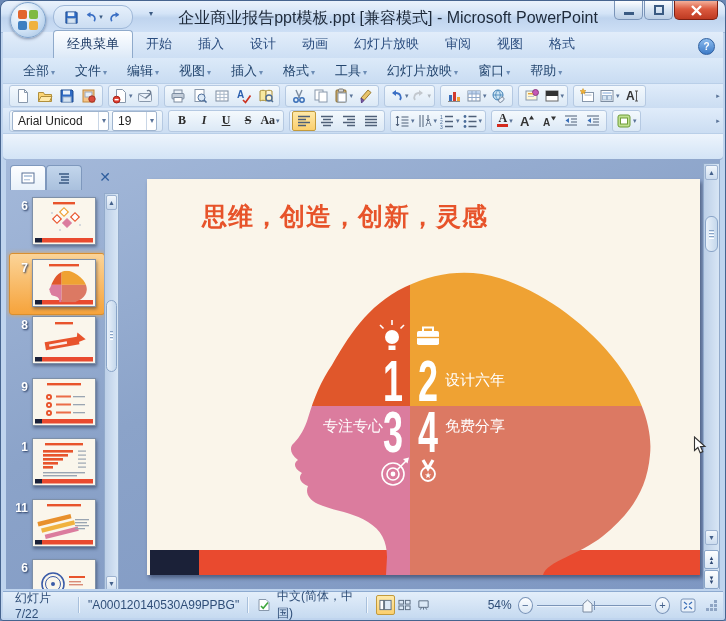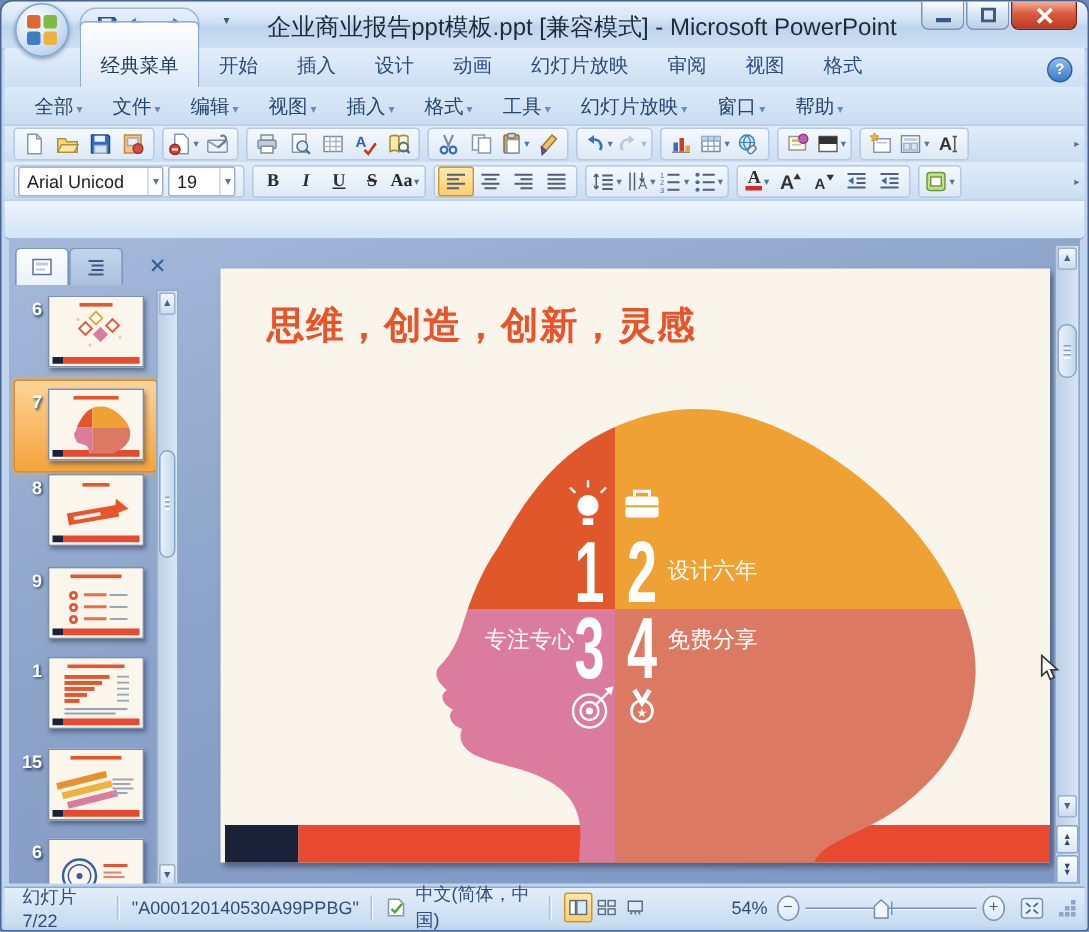--- a/index.html
+++ b/index.html
@@ -22,21 +22,21 @@
     white-space:nowrap;overflow:hidden;}
   .winbtns{position:absolute;right:7px;top:0;display:flex;}
   .wb{height:18px;display:flex;align-items:center;justify-content:center;border:1px solid #7A94B8;border-top:none;
     border-radius:0 0 5px 5px;background:linear-gradient(#FDFEFF,#D9E6F4 45%,#BCCFE6);margin-left:1px;}
   .wb.min,.wb.max{width:27px;}
   .wb.close{width:42px;background:linear-gradient(#F4B09A,#DB5A3F 45%,#BE3A22);border-color:#7E2013;}
   .wb svg{display:block}
   
   .tabrow{position:absolute;left:2px;right:2px;top:31px;height:26px;
     background:linear-gradient(#E2EDFA,#CDDFF4);display:flex;align-items:flex-end;padding-left:50px;box-sizing:border-box;}
-  .rtab{padding:20px 13px 5px;font-size:13px;color:#2A4C7E;white-space:nowrap;}
+  .rtab{padding:4px 13px 5px;font-size:13px;color:#2A4C7E;white-space:nowrap;}
   .rtab.active{background:linear-gradient(#FDFEFF,#EAF2FB 60%,#DCE9F7);border:1px solid #8FAACB;border-bottom:none;
     border-radius:4px 4px 0 0;color:#1F3C66;}
   .help{position:absolute;right:8px;top:6px;width:15px;height:15px;border-radius:50%;
     background:linear-gradient(#8CBCEE,#3D7BC8);color:#fff;font-size:10px;font-weight:bold;
     display:flex;align-items:center;justify-content:center;border:1px solid #2E5E9E;}
   
   .menurow{position:absolute;left:2px;right:2px;top:57px;height:26px;
     background:linear-gradient(#DCEAF9,#C9DCF2);display:flex;align-items:center;padding-left:10px;box-sizing:border-box;
     border-bottom:1px solid #B9CFE8;}
   .mitem{font-size:13px;color:#24466F;padding:0 10px;white-space:nowrap;text-align:center;}
@@ -647,21 +647,21 @@
               <rect x="45" y="11.5" width="8" height="1.2" fill="#9AA5B2"></rect>
               <rect x="45" y="15.5" width="8" height="1.2" fill="#9AA5B2"></rect>
               <rect x="45" y="19.5" width="8" height="1.2" fill="#9AA5B2"></rect>
               <rect x="45" y="23.5" width="8" height="1.2" fill="#9AA5B2"></rect>
               <rect x="45" y="27.5" width="8" height="1.2" fill="#9AA5B2"></rect>
               <rect x="10" y="33" width="42" height="1.4" fill="#9AA5B2"></rect>
               <rect x="10" y="36" width="34" height="1.4" fill="#9AA5B2"></rect>
               <rect x="2" y="40" width="7" height="4.5" fill="#1B2138"></rect>
               <rect x="9" y="40" width="51" height="4.5" fill="#E94A2F"></rect>
             </svg></div>
-          <div class="tnum" style="top: 342px;">15</div>
+          <div class="tnum" style="top: 342px;">11</div>
           <div class="timg" style="top: 340px;"><svg width="62" height="46" viewBox="0 0 62 46">
               <rect width="62" height="46" fill="#FAF6EC"></rect>
               <rect x="14" y="4" width="34" height="2.4" fill="#E8542C"></rect>
               <g transform="rotate(-14 26 26)">
                 <rect x="6" y="17" width="34" height="4.5" fill="#E8902C"></rect>
                 <rect x="8" y="24" width="34" height="4.5" fill="#F0B23F"></rect>
                 <rect x="10" y="31" width="34" height="4.5" fill="#DB7C9E"></rect>
               </g>
               <rect x="42" y="19" width="14" height="1.3" fill="#9AA5B2"></rect>
               <rect x="42" y="22" width="12" height="1.3" fill="#9AA5B2"></rect>
@@ -689,21 +689,21 @@
               <i></i>
               <i></i>
               <i></i>
             </div>
         </div>
         <div class="sbtn" style="top:382px;">▼</div>
       </div>
     </div>
 
     <div class="slide">
-      <div class="slide-title" style="color: rgb(231, 83, 42);">思维，创造，创新，灵感</div>
+      <div class="slide-title" style="color: rgb(231, 83, 42); margin-left: 24px;">思维，创造，创新，灵感</div>
       <div class="bar-navy" style="background: rgb(27, 33, 56);"></div>
       <div class="bar-red" style="background: rgb(233, 74, 47);"></div>
       <svg id="headsvg" width="553" height="396" viewBox="0 0 553 396">
           <defs>
             <clipPath id="hcMain">
               <path d="M239,396 L240,378 C240,362 234,351 221,343 C205,333 187,332 171,325 C162,321 158,314 161,307 C153,304 151,298 155,294 C147,290 146,284 151,281 C143,275 142,268 147,264 C153,258 158,249 161,239 C167,219 174,202 185,186 C200,160 220,126 258,108 C290,92 324,90 352,99 C394,112 440,144 470,184 C493,215 506,247 503,276 C500,312 482,336 456,357 C432,376 400,382 396,396 Z"></path>
             </clipPath>
           </defs>
           <g clip-path="url(#hcMain)">
             <rect x="0" y="0" width="263" height="227" fill="#E0572B"></rect>

